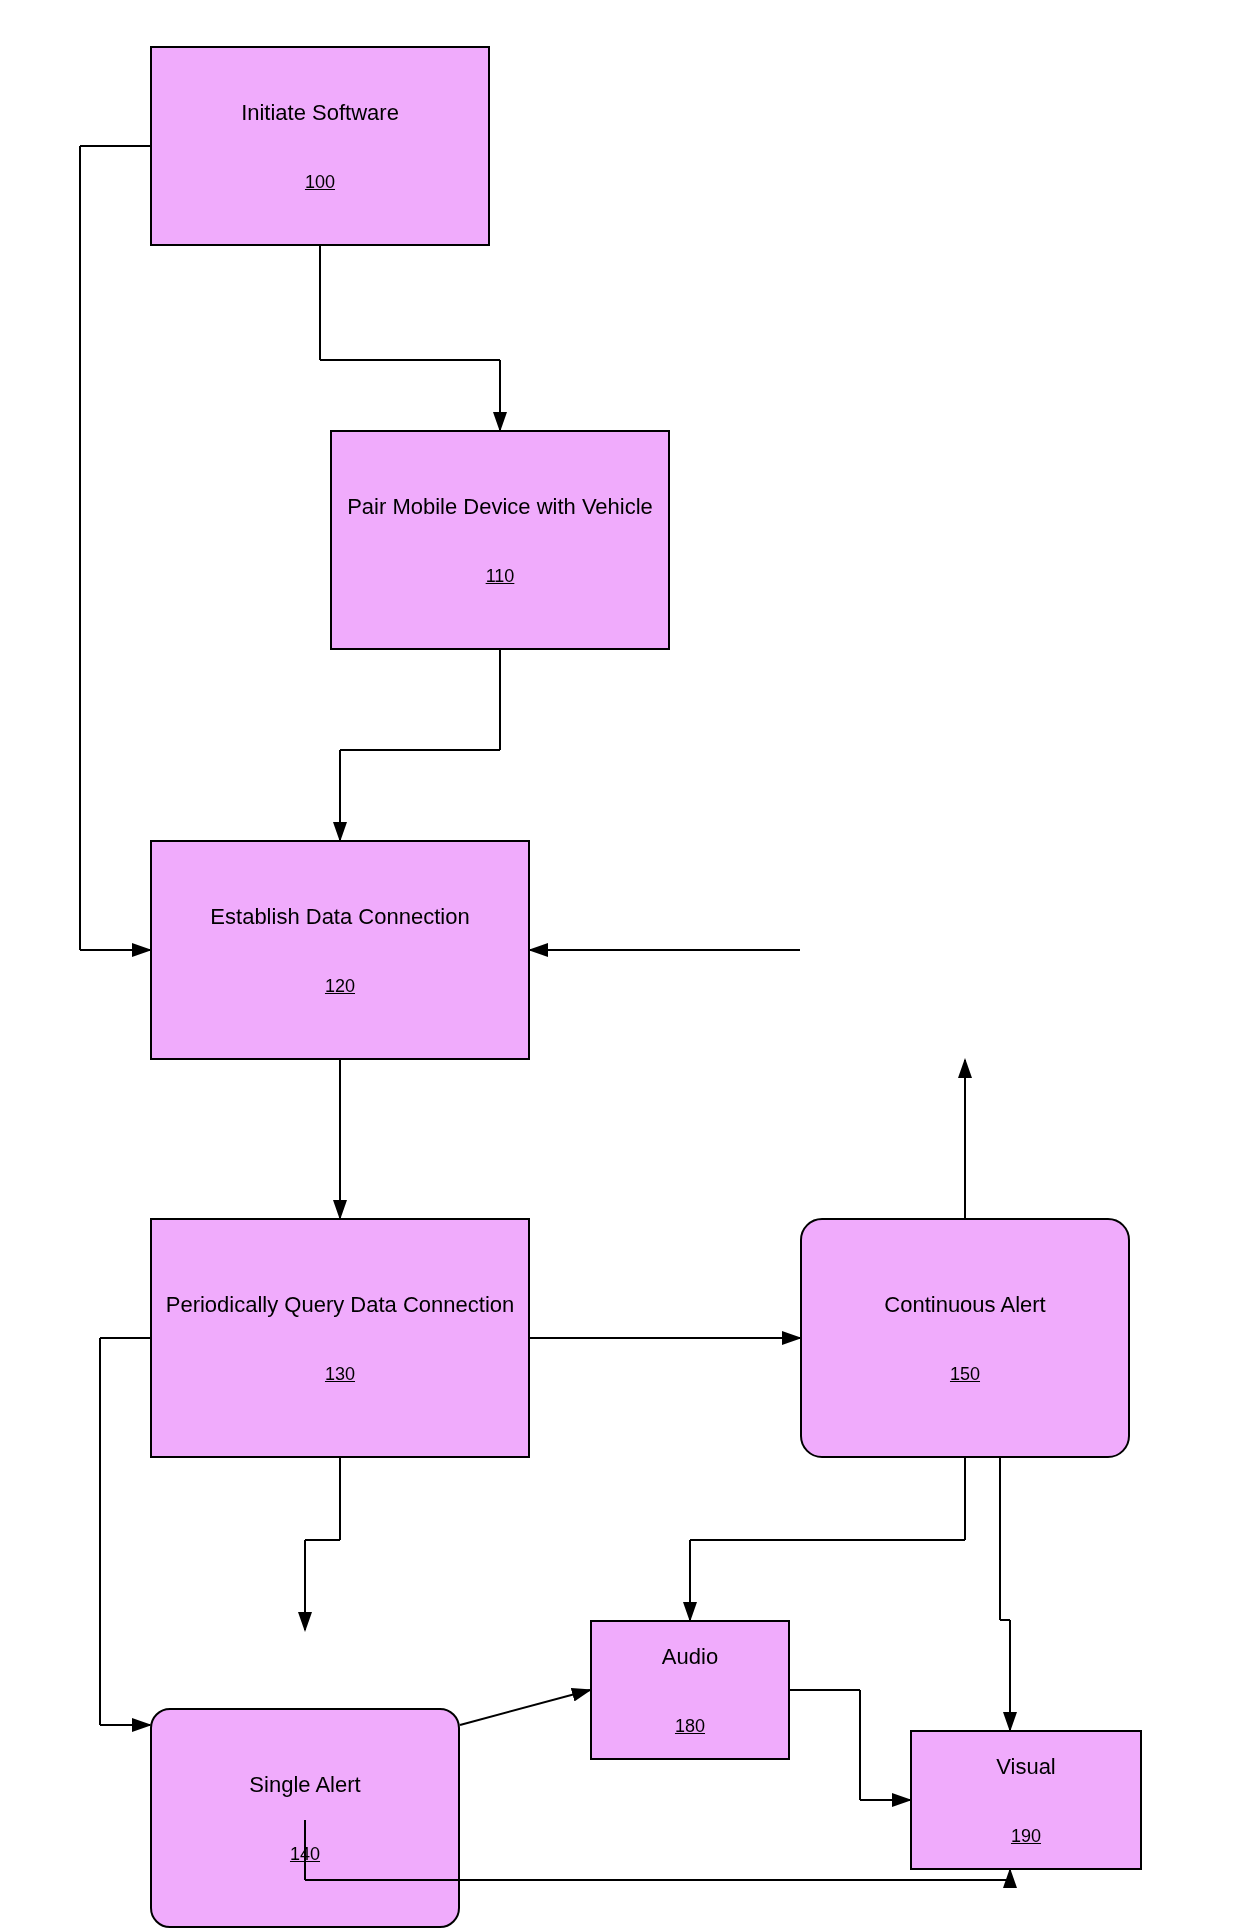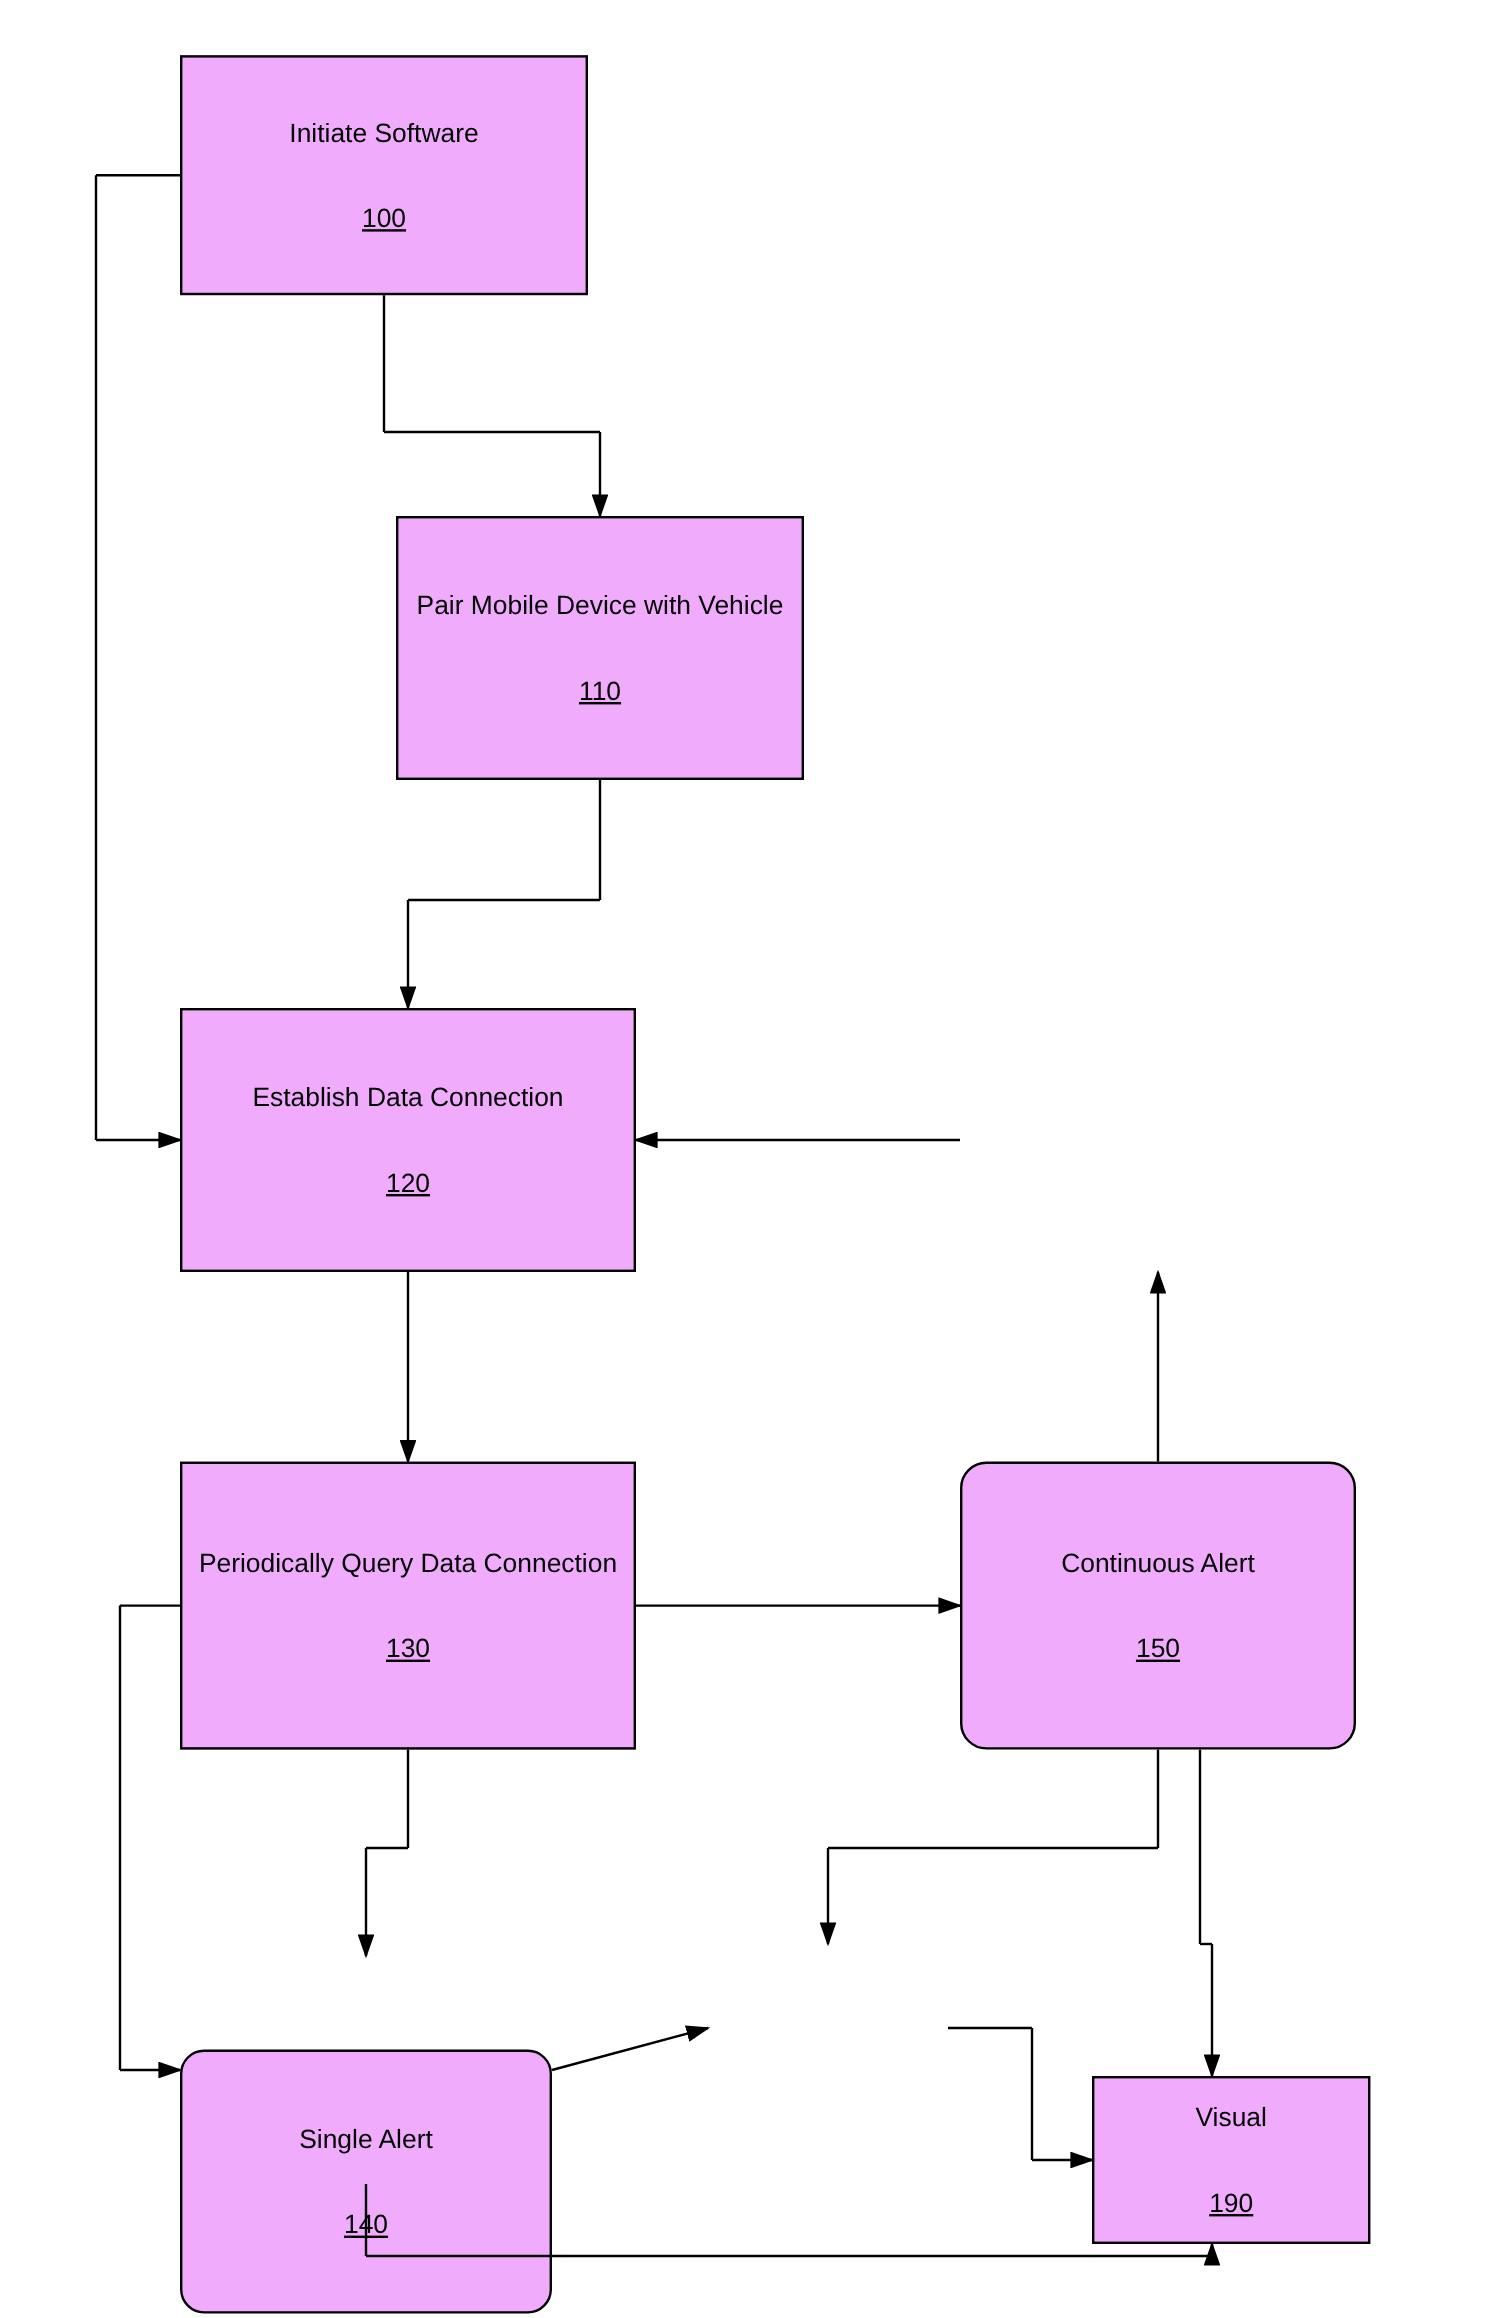--- a/index.html
+++ b/index.html
@@ -30,21 +30,21 @@
       padding: 12px;
     }
 
     .flowbox .box-title {
       font-size: 22px;
       line-height: 1.3;
       margin-bottom: 8px;
     }
 
     .flowbox .box-ref {
-      font-size: 22px;
+      font-size: 18px;
       text-decoration: underline;
       margin-top: 36px;
     }
 
     
     .arrows-svg {
       position: absolute;
       top: 0;
       left: 0;
       width: 1240px;
@@ -81,20 +81,24 @@
   <div class="flowbox" style="left:800px; top:1218px; width:330px; height:240px;border-radius:22px;">
     <span class="box-title">Continuous Alert</span>
     <span class="box-ref">150</span>
   </div>
 
   <div class="flowbox" style="left:150px; top:1708px; width:310px; height:220px;border-radius:20px;">
     <span class="box-title">Single Alert</span>
     <span class="box-ref">140</span>
   </div>
 
+  <div class="flowbox" style="left:590px; top:1620px; width:200px; height:140px;">
+    <span class="box-title">Audio</span>
+    <span class="box-ref">180</span>
+  </div>
 
   <div class="flowbox" style="left:910px; top:1730px; width:232px; height:140px;">
     <span class="box-title">Visual</span>
     <span class="box-ref">190</span>
   </div>
 
   <svg class="arrows-svg">
     <defs>
       <marker id="arrowhead" markerWidth="10" markerHeight="7" refX="9" refY="3.5" orient="auto">
         <polygon points="0 0, 10 3.5, 0 7" fill="#000"></polygon>

